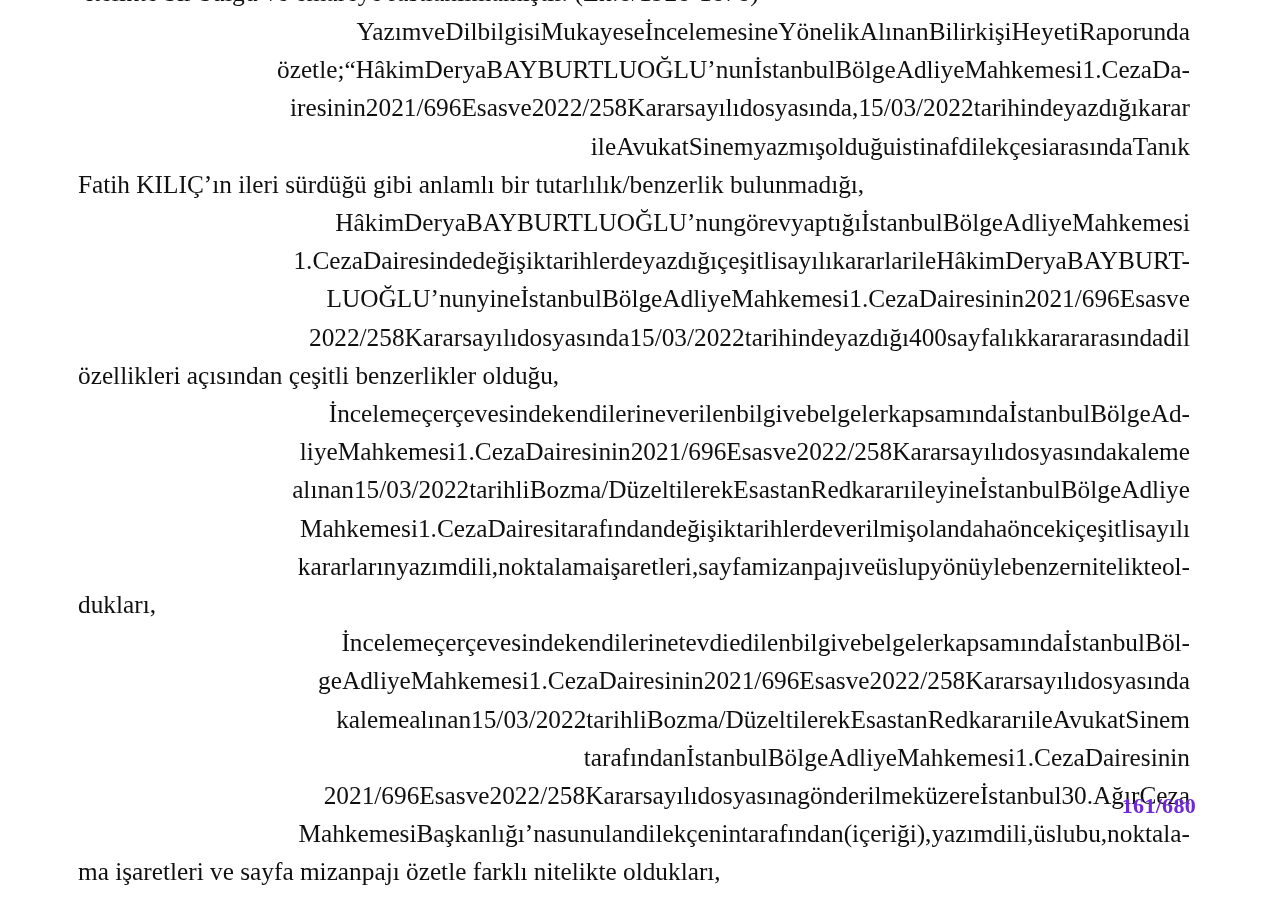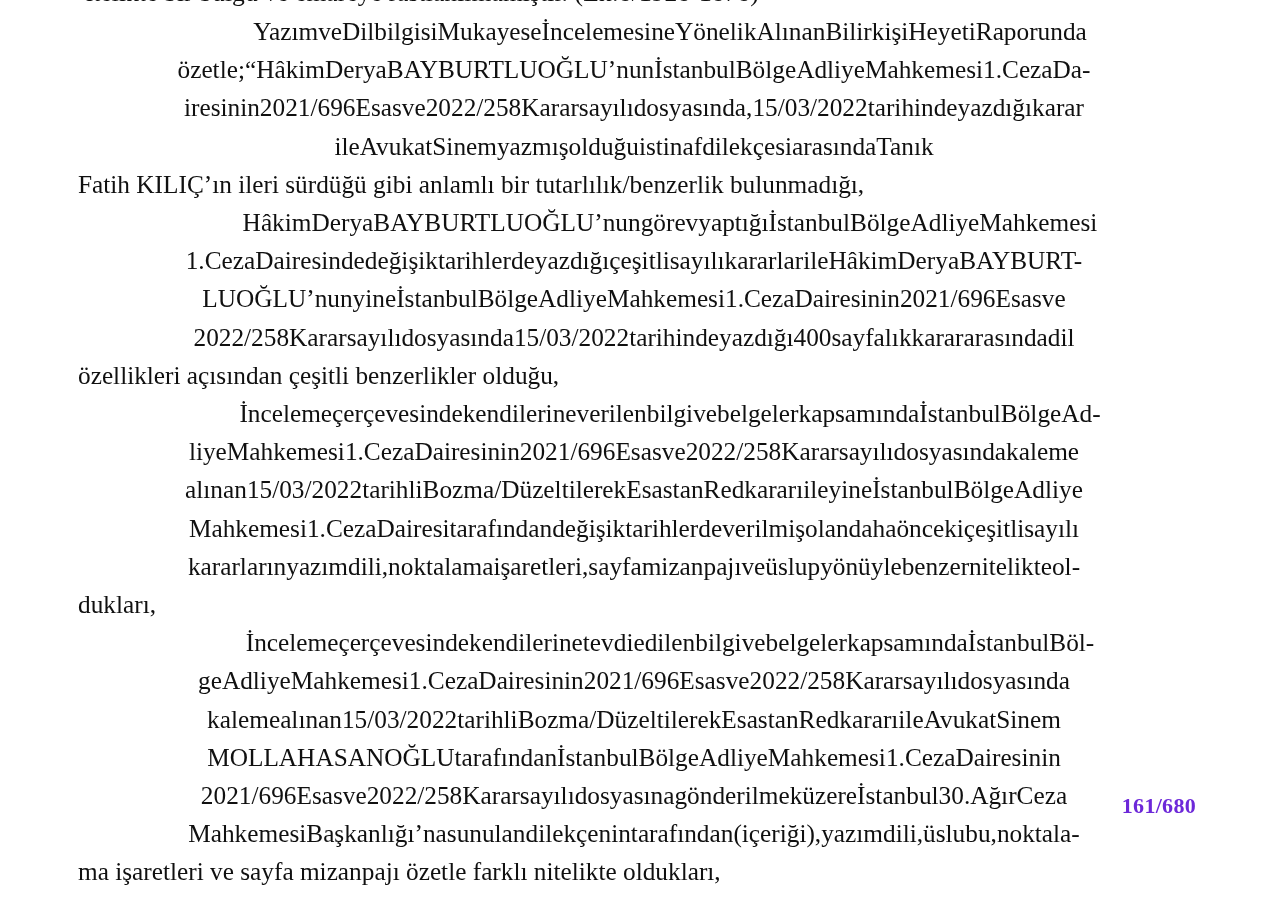--- a/index.html
+++ b/index.html
@@ -43,21 +43,21 @@
     white-space: nowrap;
     color: #101010;
   }
   
   .lines {
     display: block;
   }
   
   .jline {
     display: flex;
-    justify-content: center;
+    justify-content: flex-end;
     width: 1112px;
     font-size: 25.3px;
     line-height: 38.2px;
     white-space: pre;
   }
   .jline.first {
     padding-left: 72px;
     width: 1040px;
   }
   .jline.last {
@@ -123,21 +123,21 @@
           <div class="jline"><span class="w">kararların</span><span class="w">yazım</span><span class="w">dili,</span><span class="w">noktalama</span><span class="w">işaretleri,</span><span class="w">sayfa</span><span class="w">mizanpajı</span><span class="w">ve</span><span class="w">üslup</span><span class="w">yönüyle</span><span class="w">benzer</span><span class="w">nitelikte</span><span class="w">ol-</span></div>
           <div class="jline last">dukları,</div>
         </div>
     </div>
 
     <div class="para-block">
       <div class="lines">
           <div class="jline first"><span class="w">İnceleme</span><span class="w">çerçevesinde</span><span class="w">kendilerine</span><span class="w">tevdi</span><span class="w">edilen</span><span class="w">bilgi</span><span class="w">ve</span><span class="w">belgeler</span><span class="w">kapsamında</span><span class="w">İstanbul</span><span class="w">Böl-</span></div>
           <div class="jline"><span class="w">ge</span><span class="w">Adliye</span><span class="w">Mahkemesi</span><span class="w">1.</span><span class="w">Ceza</span><span class="w">Dairesinin</span><span class="w">2021/696</span><span class="w">Esas</span><span class="w">ve</span><span class="w">2022/258</span><span class="w">Karar</span><span class="w">sayılı</span><span class="w">dosyasında</span></div>
           <div class="jline"><span class="w">kaleme</span><span class="w">alınan</span><span class="w">15/03/2022</span><span class="w">tarihli</span><span class="w">Bozma/Düzeltilerek</span><span class="w">Esastan</span><span class="w">Red</span><span class="w">kararı</span><span class="w">ile</span><span class="w">Avukat</span><span class="w">Sinem</span></div>
-          <div class="jline"><span class="w">MOLLAHASANOĞLU</span><span class="w">tarafından</span><span class="w">İstanbul</span><span class="w">Bölge</span><span class="w">Adliye</span><span class="w">Mahkemesi</span><span class="w">1.</span><span class="w">Ceza</span><span class="w">Dairesinin</span></div>
+          <div class="jline"><span class="w">tarafından</span><span class="w">İstanbul</span><span class="w">Bölge</span><span class="w">Adliye</span><span class="w">Mahkemesi</span><span class="w">1.</span><span class="w">Ceza</span><span class="w">Dairesinin</span></div>
           <div class="jline"><span class="w">2021/696</span><span class="w">Esas</span><span class="w">ve</span><span class="w">2022/258</span><span class="w">Karar</span><span class="w">sayılı</span><span class="w">dosyasına</span><span class="w">gönderilmek</span><span class="w">üzere</span><span class="w">İstanbul</span><span class="w">30.</span><span class="w">Ağır</span><span class="w">Ceza</span></div>
           <div class="jline"><span class="w">Mahkemesi</span><span class="w">Başkanlığı’na</span><span class="w">sunulan</span><span class="w">dilekçenin</span><span class="w">tarafından</span><span class="w">(içeriği),</span><span class="w">yazım</span><span class="w">dili,</span><span class="w">üslubu,</span><span class="w">noktala-</span></div>
           <div class="jline last">ma işaretleri ve sayfa mizanpajı özetle farklı nitelikte oldukları,</div>
         </div>
     </div>
 
   </div>
 
   <div class="footer">161/680</div>
 

